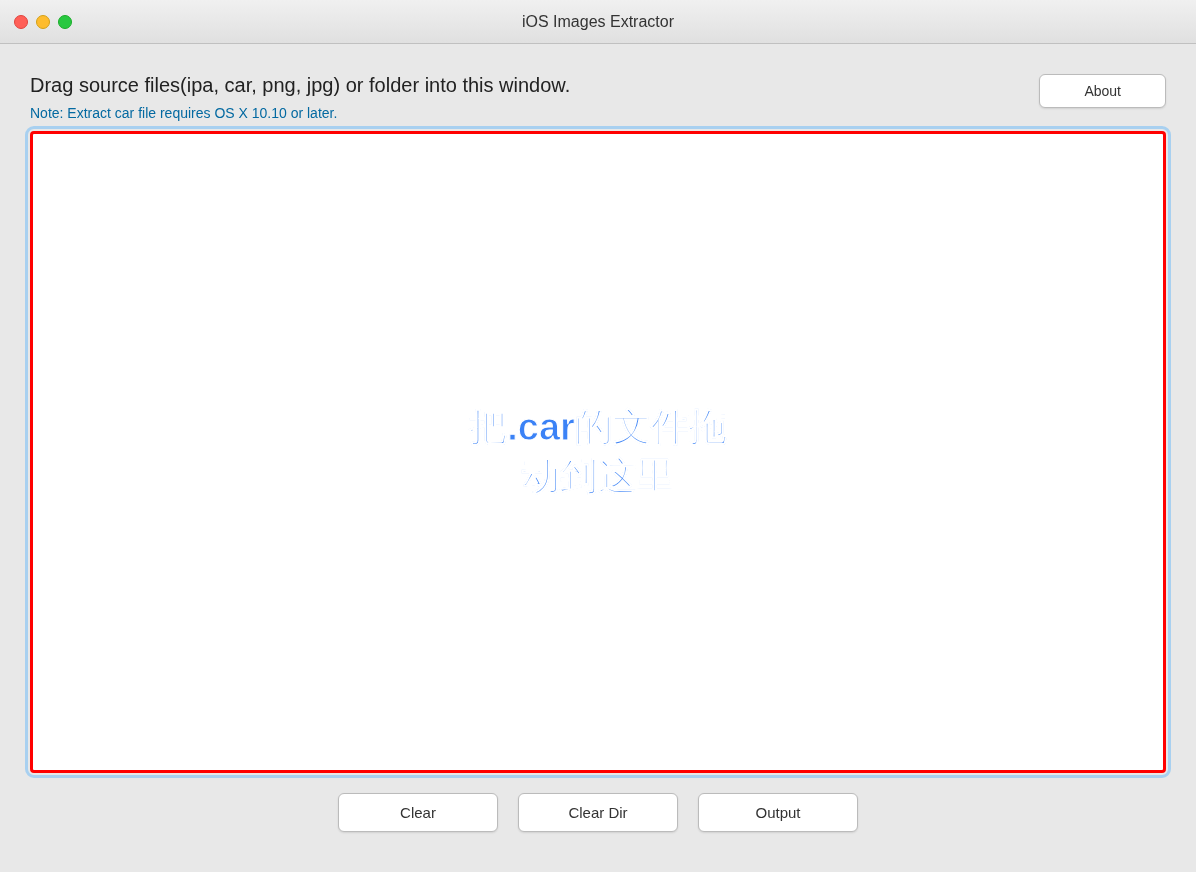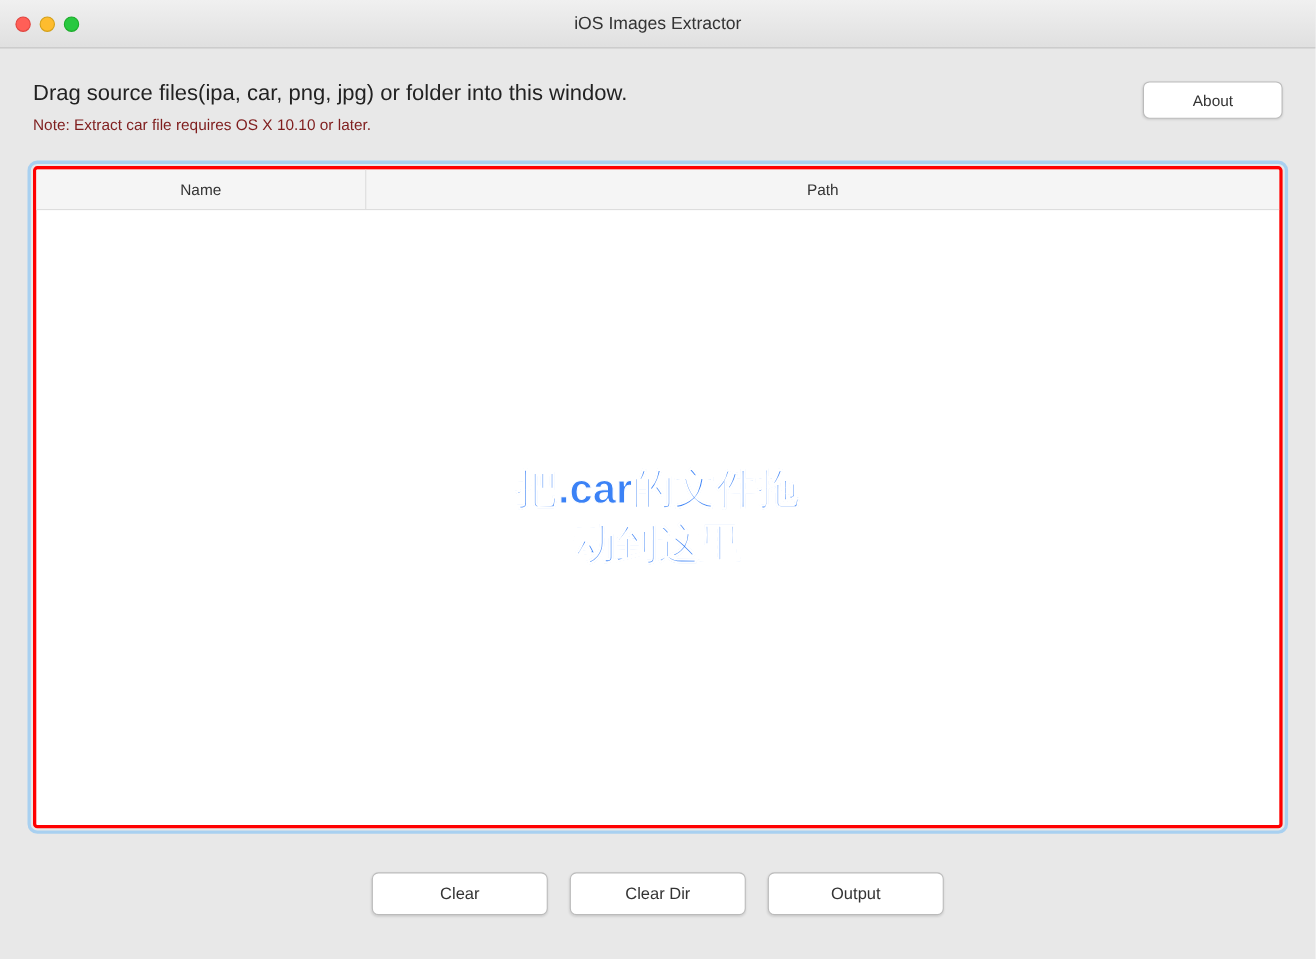--- a/index.html
+++ b/index.html
@@ -65,21 +65,20 @@
       background-color: #28c840;
       border: 1px solid #1aac29;
     }
 
     
     .main-content {
       padding: 30px 30px 20px 30px;
       display: flex;
       flex-direction: column;
       height: calc(100% - 44px);
-      gap: 20px;
     }
 
     .header-row {
       display: flex;
       justify-content: space-between;
       align-items: flex-start;
       margin-bottom: 10px;
     }
 
     .header-text-group {
@@ -89,21 +88,21 @@
     }
 
     .drag-instruction {
       font-size: 20px;
       font-weight: 500;
       color: #222;
     }
 
     .note-text {
       font-size: 14px;
-      color: #7f1d1d;
+      color: #0369a1;
     }
 
     .about-button {
       background: white;
       border: 1px solid #bbb;
       border-radius: 6px;
       padding: 8px 44px;
       font-size: 14px;
       color: #333;
       cursor: pointer;
@@ -208,24 +207,20 @@
 
   <div class="header-row">
     <div class="header-text-group">
       <span class="drag-instruction">Drag source files(ipa, car, png, jpg) or folder into this window.</span>
       <span class="note-text">Note: Extract car file requires OS X 10.10 or later.</span>
     </div>
     <button class="about-button">About</button>
   </div>
 
   <div class="drop-zone">
-    <div class="table-header">
-      <div class="table-header-cell col-name">Name</div>
-      <div class="table-header-cell col-path">Path</div>
-    </div>
     <div class="table-body">
       <div class="drop-placeholder">把.car的文件拖<br>动到这里</div>
     </div>
   </div>
 
   <div class="bottom-bar">
     <button class="bottom-button">Clear</button>
     <button class="bottom-button">Clear Dir</button>
     <button class="bottom-button">Output</button>
   </div>

